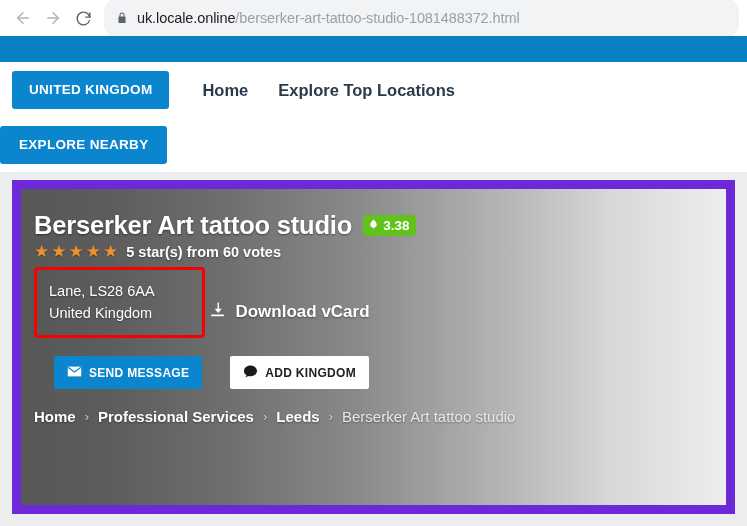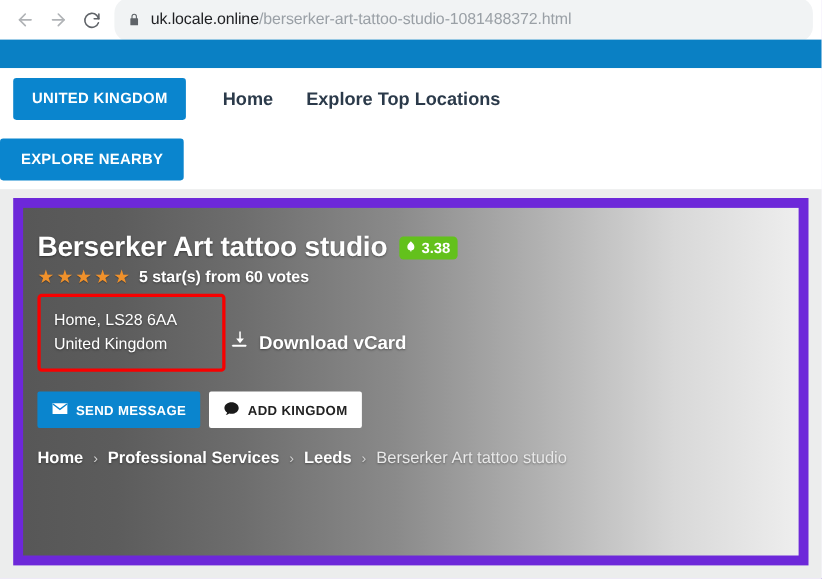--- a/index.html
+++ b/index.html
@@ -227,20 +227,21 @@
     border: none;
     border-radius: 2px;
     font-size: 12px;
     font-weight: bold;
     letter-spacing: 0.3px;
     padding: 9px 13px;
     cursor: pointer;
     line-height: 1;
     font-family: "Liberation Sans", sans-serif;
     white-space: nowrap;
+    margin-left: 20px;
   }
   #send-message-button { background: #0a85ce; color: #ffffff; }
   #add-review-button { background: #ffffff; color: #222222; }
 
   #breadcrumb {
     margin-top: 19px;
     display: flex;
     align-items: center;
     gap: 9px;
     white-space: nowrap;
@@ -339,21 +340,21 @@
         <div id="stars-row">
           <span class="star">★</span>
           <span class="star">★</span>
           <span class="star">★</span>
           <span class="star">★</span>
           <span class="star">★</span>
           <span id="votes-text">5 star(s) from 60 votes</span>
         </div>
 
         <div id="address-block">
-          <div class="address-line">Home, LS28 6AA</div>
+          <div class="address-line">Lane, LS28 6AA</div>
           <div class="address-line">United Kingdom</div>
         </div>
 
         <div id="vcard-row">
           <span>
             <svg width="17" height="17" viewBox="0 0 24 24" fill="#ffffff">
               <path d="M12 2h2v9h4l-5 6-5-6h4V2z"></path>
               <rect x="3" y="19" width="18" height="2.5" rx="0.6"></rect>
             </svg>
           </span>

